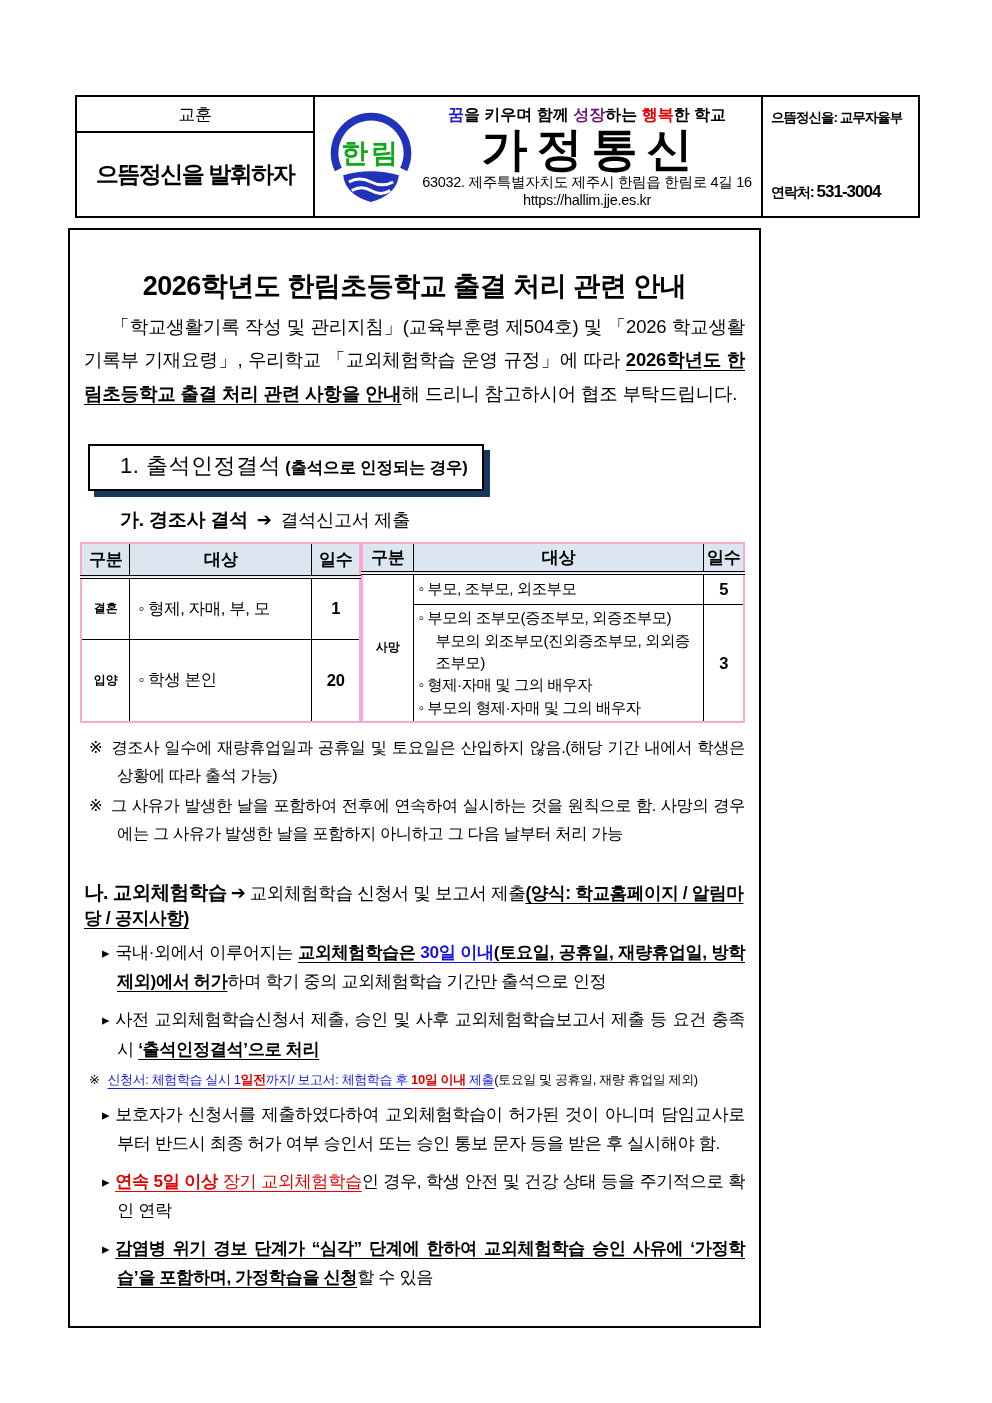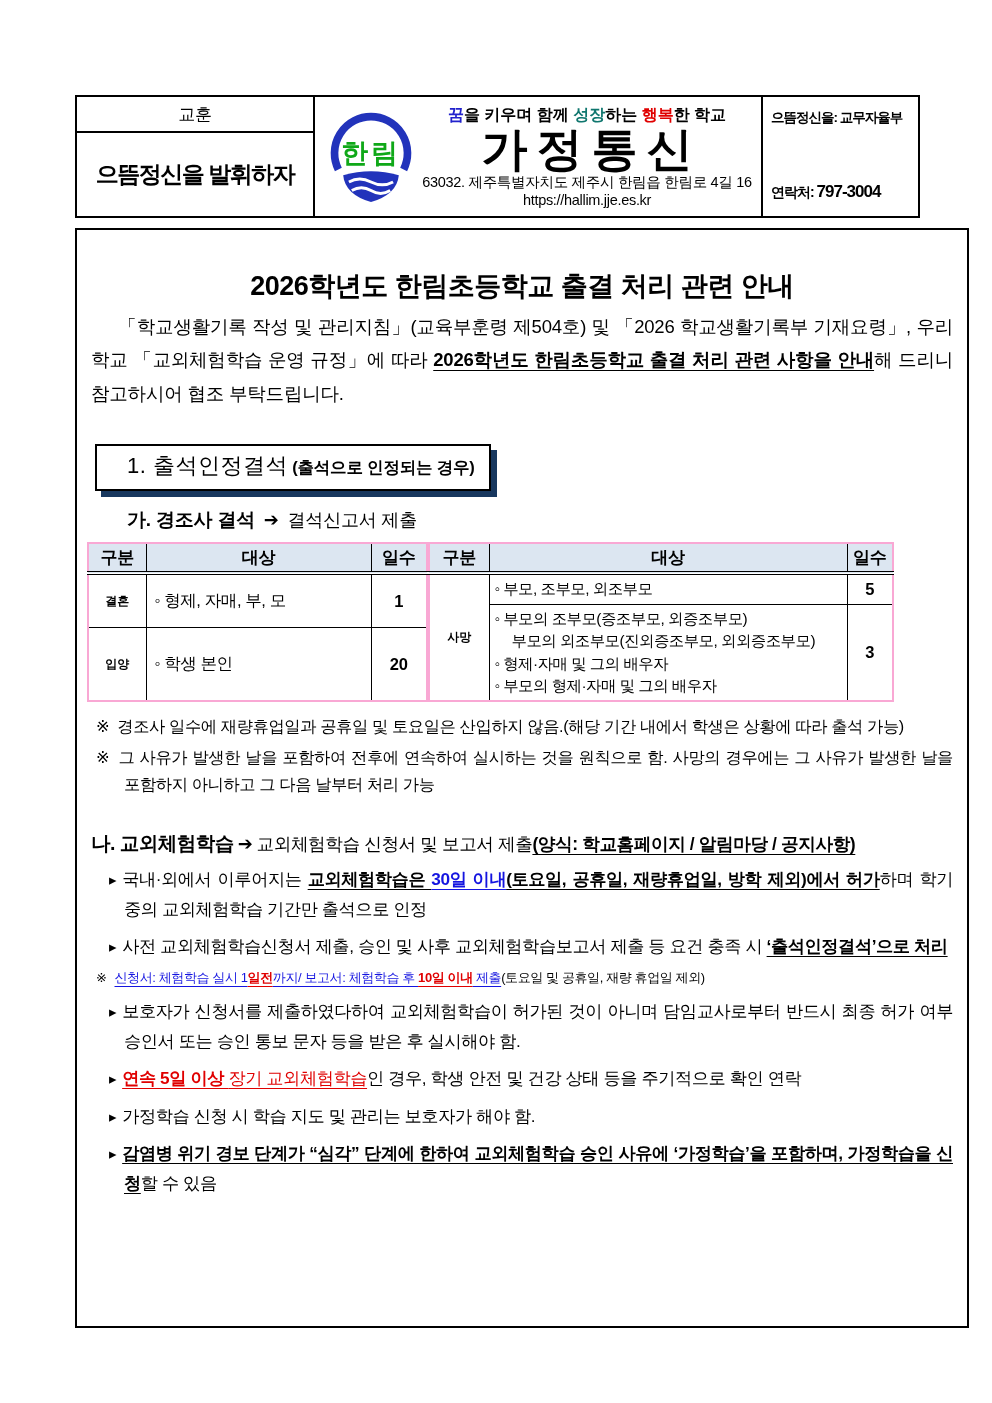--- a/index.html
+++ b/index.html
@@ -15,31 +15,31 @@
     position:absolute;left:75px;top:95px;width:845px;height:123px;
     border:2.5px solid #000;box-sizing:border-box;display:flex;background:#fff;
   }
   .h-col1{width:238px;border-right:2px solid #000;box-sizing:border-box;display:flex;flex-direction:column;}
   .h-motto-label{height:34px;border-bottom:2px solid #000;display:flex;align-items:center;justify-content:center;font-size:17px;}
   .h-motto{flex:1;display:flex;align-items:center;justify-content:center;font-size:23px;font-weight:bold;letter-spacing:-1.5px;}
   .h-col2{flex:1;position:relative;}
   .logo{position:absolute;left:8px;top:5px;width:96px;height:108px;}
   .h-center{position:absolute;left:100px;right:2px;top:0;bottom:0;display:flex;flex-direction:column;align-items:center;justify-content:center;}
   .slogan{font-size:16px;font-weight:bold;letter-spacing:0;white-space:nowrap;}
-  .c-blue{color:#2222CC;} .c-green{color:#0f766e;} .c-red{color:#E00000;}
+  .c-blue{color:#2222CC;} .c-green{color:#701a75;} .c-red{color:#E00000;}
   .h-title{font-size:46px;font-weight:bold;letter-spacing:9px;padding-left:9px;line-height:1.02;white-space:nowrap;}
   .h-addr,.h-url{font-size:14.5px;letter-spacing:-0.3px;white-space:nowrap;}
   .h-col3{width:157px;border-left:2px solid #000;box-sizing:border-box;padding:12px 6px 14px 8px;display:flex;flex-direction:column;justify-content:space-between;}
   .h-dept{font-size:13.5px;font-weight:bold;letter-spacing:-1px;white-space:nowrap;}
   .h-contact{font-size:14px;font-weight:bold;letter-spacing:-1px;white-space:nowrap;}
   .h-contact .num{font-size:17px;}
 
   
   .content{
-    position:absolute;left:75px;top:228px;width:894px;height:1100px;
+    position:absolute;left:68px;top:228px;width:693px;height:1100px;
     border:2.5px solid #000;box-sizing:border-box;padding:0 14px;overflow:hidden;background:#fff;
   }
   .doc-title{margin-top:38px;text-align:center;font-size:27px;font-weight:bold;letter-spacing:-0.5px;}
   .para{font-size:18.5px;line-height:1.8;text-align:justify;}
   .p1{margin-top:15px;text-indent:27px;}
   .p2{margin-top:6px;text-indent:27px;}
   .bu{font-weight:bold;text-decoration:underline;text-underline-offset:4px;}
   .b{font-weight:bold;}
   .u{text-decoration:underline;text-underline-offset:4px;}
   .blue{color:#1414E0;} .red{color:#E00000;}
@@ -105,21 +105,21 @@
         <div class="h-url">https://hallim.jje.es.kr</div>
       </div>
     </div>
     <div class="h-col3">
       <div class="h-dept">
         <span>으뜸정신을:</span>
         <span>교무자율부</span>
       </div>
       <div class="h-contact">
         <span>연락처:</span>
-        <span class="num">797-3004</span>
+        <span class="num">531-3004</span>
       </div>
     </div>
   </div>
 
   <div class="content">
 
     <div class="doc-title">2026학년도 한림초등학교 출결 처리 관련 안내</div>
 
 
     <div class="para p2"><span>「학교생활기록 작성 및 관리지침」(교육부훈령 제504호) 및 「2026 학교생활기록부 기재요령」, 우리학교 「교외체험학습 운영 규정」에 따라 </span><span class="bu">2026학년도 한림초등학교 출결 처리 관련 사항을 안내</span><span>해 드리니 참고하시어 협조 부탁드립니다.</span></div>
@@ -202,18 +202,17 @@
     <div class="bullet"><span class="mk">▸</span><span>국내·외에서 이루어지는 </span><span class="bu">교외체험학습은 </span><span class="bu blue">30일 이내</span><span class="bu">(토요일, 공휴일, 재량휴업일, 방학 제외)에서 허가</span><span>하며 학기 중의 교외체험학습 기간만 출석으로 인정</span></div>
 
     <div class="bullet"><span class="mk">▸</span><span>사전 교외체험학습신청서 제출, 승인 및 사후 교외체험학습보고서 제출 등 요건 충족 시 </span><span class="bu">‘출석인정결석’으로 처리</span></div>
 
     <div class="bnote"><span class="mk">※</span><span class="u blue">신청서: 체험학습 실시 1</span><span class="u red b">일전</span><span class="u blue">까지/ 보고서: 체험학습 후 </span><span class="u red b">10일 이내</span><span class="u blue"> 제출</span><span>(토요일 및 공휴일, 재량 휴업일 제외)</span></div>
 
     <div class="bullet"><span class="mk">▸</span><span>보호자가 신청서를 제출하였다하여 교외체험학습이 허가된 것이 아니며 담임교사로부터 반드시 최종 허가 여부 승인서 또는 승인 통보 문자 등을 받은 후 실시해야 함.</span></div>
 
     <div class="bullet"><span class="mk">▸</span><span class="bu red">연속 5일 이상 </span><span class="u red">장기 교외체험학습</span><span>인 경우, 학생 안전 및 건강 상태 등을 주기적으로 확인 연락</span></div>
 
-    <div class="bullet"><span class="mk">▸</span><span>가정학습 신청 시 학습 지도 및 관리는 보호자가 해야 함.</span></div>
 
     <div class="bullet"><span class="mk">▸</span><span class="bu">감염병 위기 경보 단계가 “심각” 단계에 한하여 교외체험학습 승인 사유에 ‘가정학습’을 포함하며, 가정학습을 신청</span><span>할 수 있음</span></div>
 
   </div>
 </div>
 
 </body></html>

